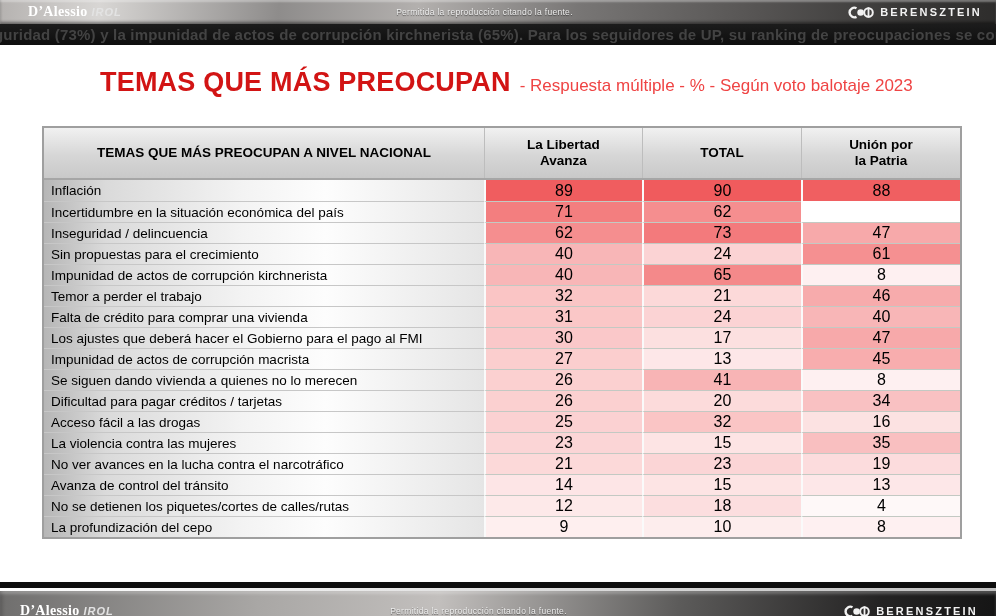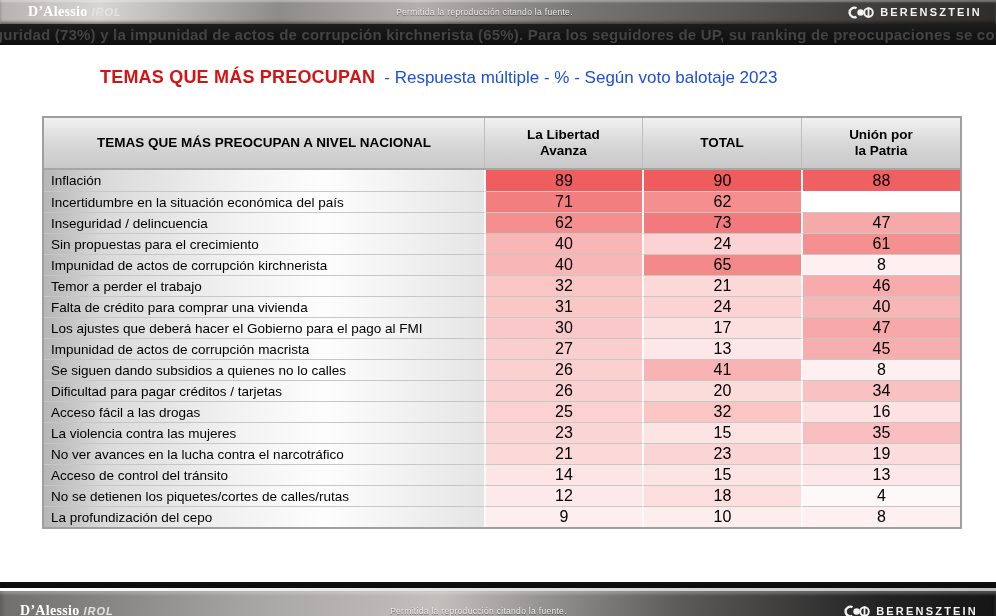--- a/index.html
+++ b/index.html
@@ -32,22 +32,22 @@
     height:21px;background:linear-gradient(180deg,#1c1c1c,#121212 70%,#0e0e0e);
     overflow:hidden;white-space:nowrap;
   }
   .clipped-strip span{
     display:inline-block;margin-left:-6px;line-height:21px;
     font-size:15px;font-weight:bold;color:#434343;letter-spacing:.2px;
   }
   
   .content{height:515px;background:#fff;box-sizing:border-box;}
   .title-line{display:flex;align-items:baseline;gap:9px;margin:22px 0 0 100px;white-space:nowrap;}
-  .title-main{font-size:18px;font-weight:bold;color:#d21414;letter-spacing:.2px;}
-  .title-sub{font-size:17px;color:#1d4ed8;}
+  .title-main{font-size:27px;font-weight:bold;color:#d21414;letter-spacing:.2px;}
+  .title-sub{font-size:17px;color:#ef4444;}
   
   .ctable{
     width:916px;margin:28px 0 0 42px;border:2px solid #9f9f9f;box-sizing:content-box;
     background:#fff;
   }
   .thead{
     display:grid;grid-template-columns:440px 158px 159px 159px;height:50px;
     background:linear-gradient(180deg,#f1f1f1 0%,#d6d6d6 55%,#c9c9c9 100%);
     border-bottom:2px solid #a6a6a6;
   }
@@ -169,21 +169,21 @@
   </div>
 
   <div class="trow">
     <div class="tcell label">Impunidad de actos de corrupción macrista</div>
     <div class="tcell val" style="background: rgb(251, 206, 206);">27</div>
     <div class="tcell val" style="background: rgb(253, 231, 232);">13</div>
     <div class="tcell val" style="background: rgb(248, 173, 174);">45</div>
   </div>
 
   <div class="trow">
-    <div class="tcell label">Se siguen dando subsidios a quienes no lo calles</div>
+    <div class="tcell label">Se siguen dando vivienda a quienes no lo merecen</div>
     <div class="tcell val" style="background: rgb(251, 208, 208);">26</div>
     <div class="tcell val" style="background: rgb(248, 180, 181);">41</div>
     <div class="tcell val" style="background: rgb(254, 240, 241);">8</div>
   </div>
 
   <div class="trow">
     <div class="tcell label">Dificultad para pagar créditos / tarjetas</div>
     <div class="tcell val" style="background: rgb(251, 208, 208);">26</div>
     <div class="tcell val" style="background: rgb(252, 219, 219);">20</div>
     <div class="tcell val" style="background: rgb(249, 193, 194);">34</div>
@@ -204,21 +204,21 @@
   </div>
 
   <div class="trow">
     <div class="tcell label">No ver avances en la lucha contra el narcotráfico</div>
     <div class="tcell val" style="background: rgb(252, 217, 217);">21</div>
     <div class="tcell val" style="background: rgb(251, 213, 214);">23</div>
     <div class="tcell val" style="background: rgb(252, 220, 221);">19</div>
   </div>
 
   <div class="trow">
-    <div class="tcell label">Acceso de control del tránsito</div>
+    <div class="tcell label">Avanza de control del tránsito</div>
     <div class="tcell val" style="background: rgb(253, 229, 230);">14</div>
     <div class="tcell val" style="background: rgb(253, 228, 228);">15</div>
     <div class="tcell val" style="background: rgb(253, 231, 232);">13</div>
   </div>
 
   <div class="trow">
     <div class="tcell label">No se detienen los piquetes/cortes de calles/rutas</div>
     <div class="tcell val" style="background: rgb(253, 233, 233);">12</div>
     <div class="tcell val" style="background: rgb(252, 222, 223);">18</div>
     <div class="tcell val" style="background: rgb(254, 248, 248);">4</div>

